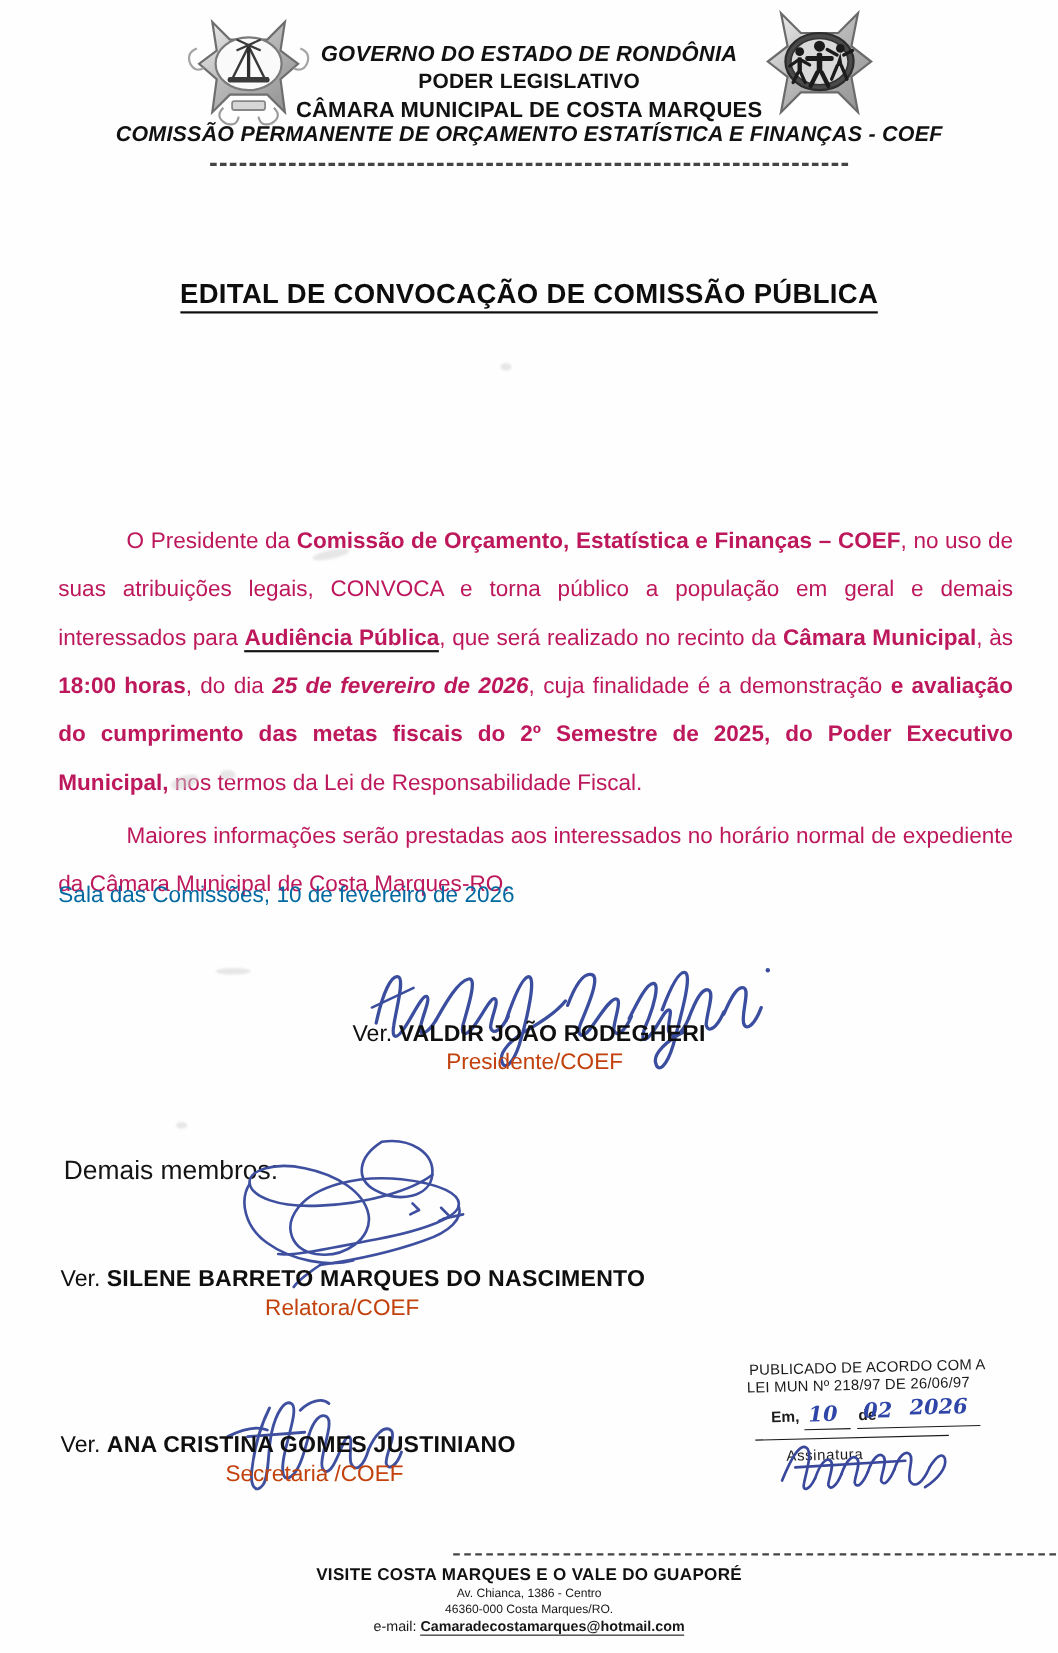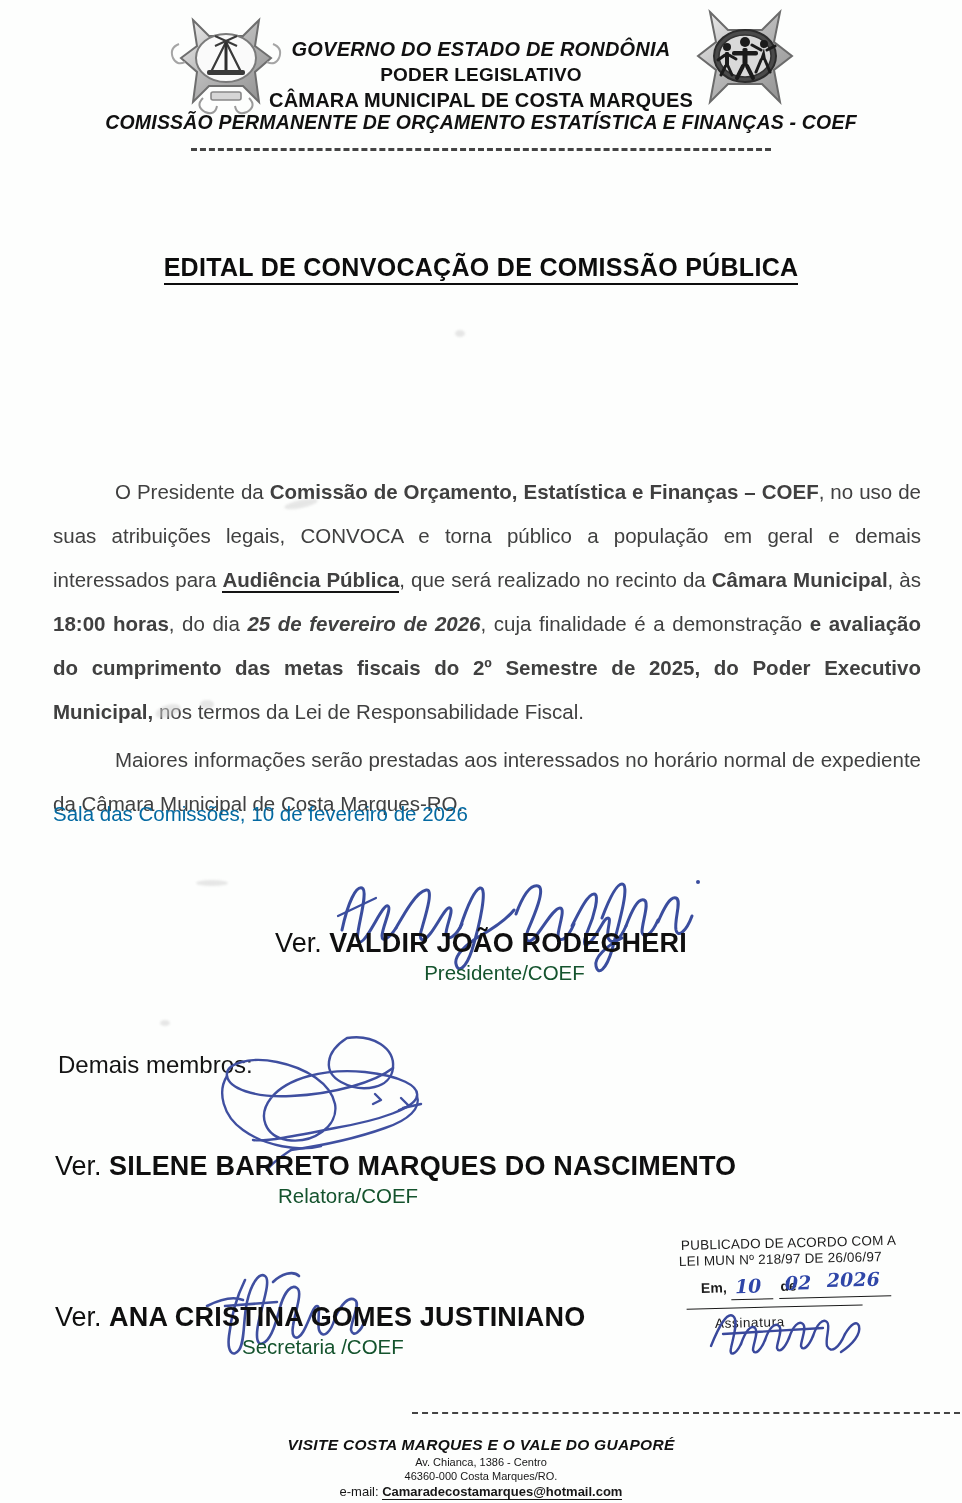--- a/index.html
+++ b/index.html
@@ -99,21 +99,21 @@
 
   
   .body-block {
     position: absolute;
     left: 53px;
     top: 470px;
     width: 868px;
     font-size: 20.5px;
     line-height: 44px;
     text-align: justify;
-    color: #404040;
+    color: #be185d;
   }
   .body-block p {
     margin: 0;
     text-indent: 62px;
   }
   .body-block p + p { margin-top: 4px; }
   .body-block b { font-weight: bold; }
   .body-block i { font-style: italic; }
   .body-block .ul {
     font-weight: bold;
@@ -125,29 +125,28 @@
     left: 53px;
     top: 802px;
     width: 868px;
     font-size: 20.5px;
     color: #0369a1;
   }
 
   
   .sig-block { position: absolute; }
   .sig-name {
-    font-size: 27px;
+    font-size: 21px;
     white-space: nowrap;
     color: #0f0f0f;
   }
   .sig-name b { font-weight: bold; letter-spacing: 0.2px; }
   .sig-role {
     font-size: 20.5px;
-    color: #14532d;
-    margin-left: 37px;
+    color: #c2410c;
   }
 
   .sig1 { left: 0; top: 928px; width: 962px; text-align: center; }
   .sig1 .sig-role { margin-top: 2px; padding-left: 10px; }
 
   .demais {
     position: absolute;
     left: 58px;
     top: 1051px;
     font-size: 24px;
@@ -217,24 +216,23 @@
 
   
   .footer {
     position: absolute;
     left: 0;
     top: 1412px;
     width: 962px;
     text-align: center;
   }
   .footer-title {
-    margin-top: 22px;
+    margin-top: 9px;
     font-size: 15.5px;
     font-weight: bold;
-    font-style: italic;
     letter-spacing: 0.3px;
     color: #111;
   }
   .footer-line {
     font-size: 11px;
     color: #171717;
     margin-top: 2px;
   }
   .footer-email { font-size: 13px; color: #171717; margin-top: 2px; }
   .footer-email .addr {

